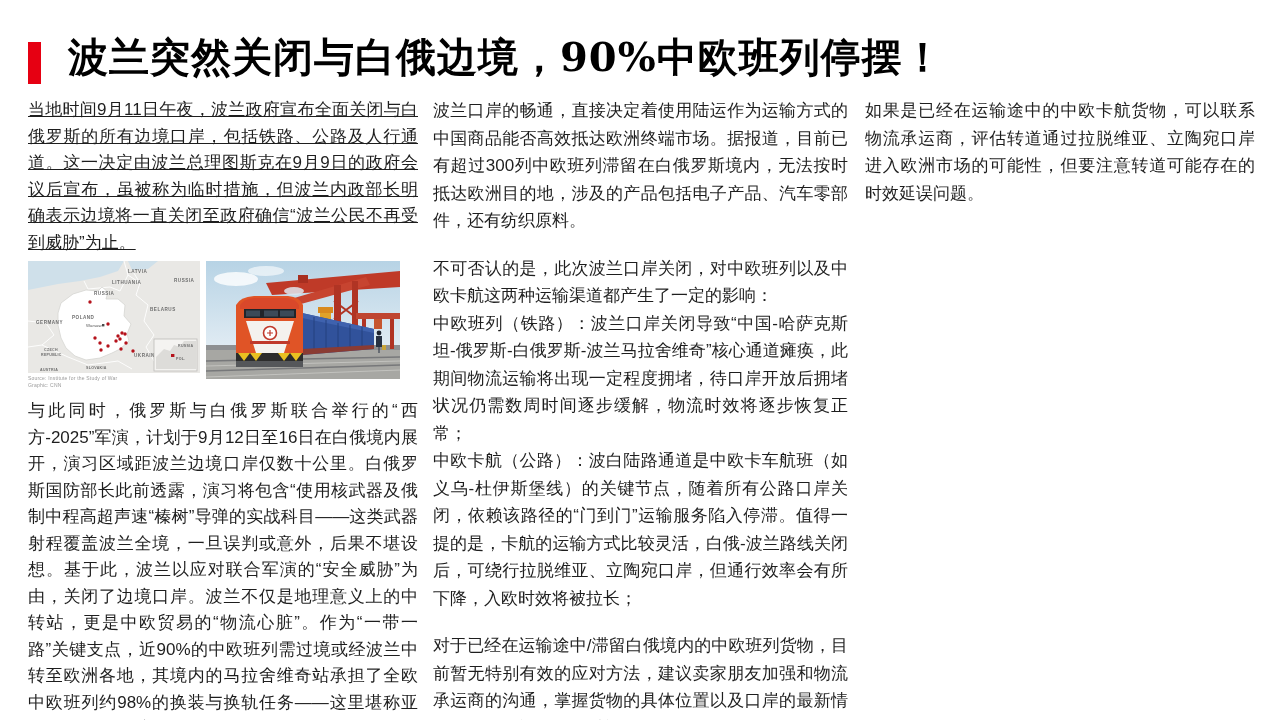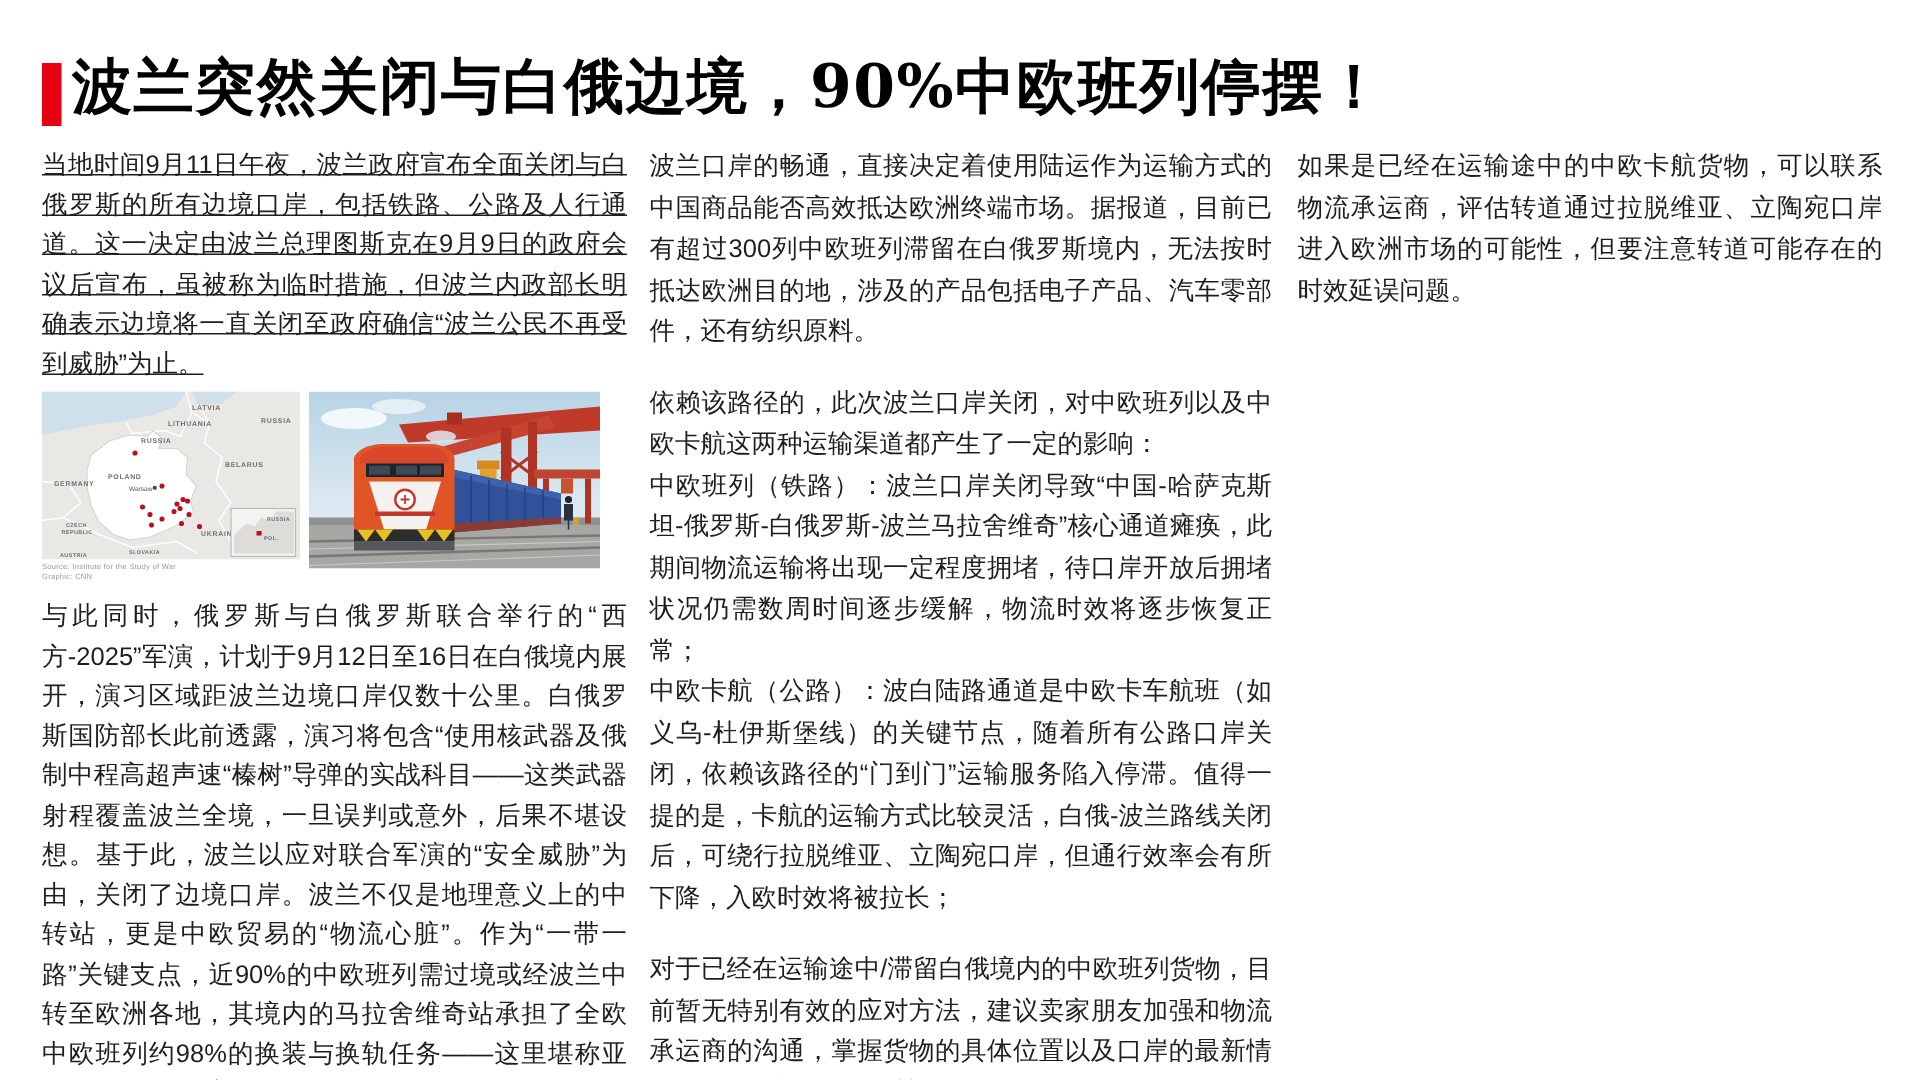--- a/index.html
+++ b/index.html
@@ -6,21 +6,21 @@
   body{
     width:1280px;height:720px;overflow:hidden;background:#ffffff;
     font-family:"Liberation Sans","DejaVu Sans",sans-serif;
     -webkit-font-smoothing:antialiased;
   }
   .page{position:relative;width:1280px;height:720px;background:#fff;}
 
   
   .accent-bar{position:absolute;left:28px;top:42px;width:13px;height:42px;background:#e60012;}
   h1.title{
-    position:absolute;left:48px;top:30px;margin:0;
+    position:absolute;left:68px;top:30px;margin:0;
     font-family:"DejaVu Serif","Liberation Serif",serif;
     font-size:40px;font-weight:bold;color:#000;letter-spacing:1px;white-space:nowrap;
   }
 
   
   .col{position:absolute;top:97px;font-size:17px;color:#1e1e1e;text-align:justify;}
   .col p{margin:0 0 24px 0;}
   .col p.tight{margin:0;}
   .col1{left:28px;width:390px;line-height:26.5px;}
   .col2{left:433px;width:415px;line-height:27.5px;}
@@ -194,21 +194,21 @@
           <rect x="176" y="84" width="4" height="5" fill="#c8a43a"></rect>
         </g>
       </svg>
     </div>
 
     <p>与此同时，俄罗斯与白俄罗斯联合举行的“西方-2025”军演，计划于9月12日至16日在白俄境内展开，演习区域距波兰边境口岸仅数十公里。白俄罗斯国防部长此前透露，演习将包含“使用核武器及俄制中程高超声速“榛树”导弹的实战科目——这类武器射程覆盖波兰全境，一旦误判或意外，后果不堪设想。基于此，波兰以应对联合军演的“安全威胁”为由，关闭了边境口岸。波兰不仅是地理意义上的中转站，更是中欧贸易的“物流心脏”。作为“一带一路”关键支点，近90%的中欧班列需过境或经波兰中转至欧洲各地，其境内的马拉舍维奇站承担了全欧中欧班列约98%的换装与换轨任务——这里堪称亚欧大陆桥的“调度中枢”。</p>
   </div>
 
   <div class="col col2">
     <p style="margin-bottom:20px;">波兰口岸的畅通，直接决定着使用陆运作为运输方式的中国商品能否高效抵达欧洲终端市场。据报道，目前已有超过300列中欧班列滞留在白俄罗斯境内，无法按时抵达欧洲目的地，涉及的产品包括电子产品、汽车零部件，还有纺织原料。</p>
-    <p class="tight">依赖该路径的，此次波兰口岸关闭，对中欧班列以及中欧卡航这两种运输渠道都产生了一定的影响：</p>
+    <p class="tight">不可否认的是，此次波兰口岸关闭，对中欧班列以及中欧卡航这两种运输渠道都产生了一定的影响：</p>
     <p class="tight">中欧班列（铁路）：波兰口岸关闭导致“中国-哈萨克斯坦-俄罗斯-白俄罗斯-波兰马拉舍维奇”核心通道瘫痪，此期间物流运输将出现一定程度拥堵，待口岸开放后拥堵状况仍需数周时间逐步缓解，物流时效将逐步恢复正常；</p>
     <p class="tight" style="margin-bottom:20px;">中欧卡航（公路）：波白陆路通道是中欧卡车航班（如义乌-杜伊斯堡线）的关键节点，随着所有公路口岸关闭，依赖该路径的“门到门”运输服务陷入停滞。值得一提的是，卡航的运输方式比较灵活，白俄-波兰路线关闭后，可绕行拉脱维亚、立陶宛口岸，但通行效率会有所下降，入欧时效将被拉长；</p>
     <p>对于已经在运输途中/滞留白俄境内的中欧班列货物，目前暂无特别有效的应对方法，建议卖家朋友加强和物流承运商的沟通，掌握货物的具体位置以及口岸的最新情况，等待波兰口岸的重新开放。</p>
   </div>
 
   <div class="col col3">
     <p>如果是已经在运输途中的中欧卡航货物，可以联系物流承运商，评估转道通过拉脱维亚、立陶宛口岸进入欧洲市场的可能性，但要注意转道可能存在的时效延误问题。</p>
   </div>
 
 </div>

